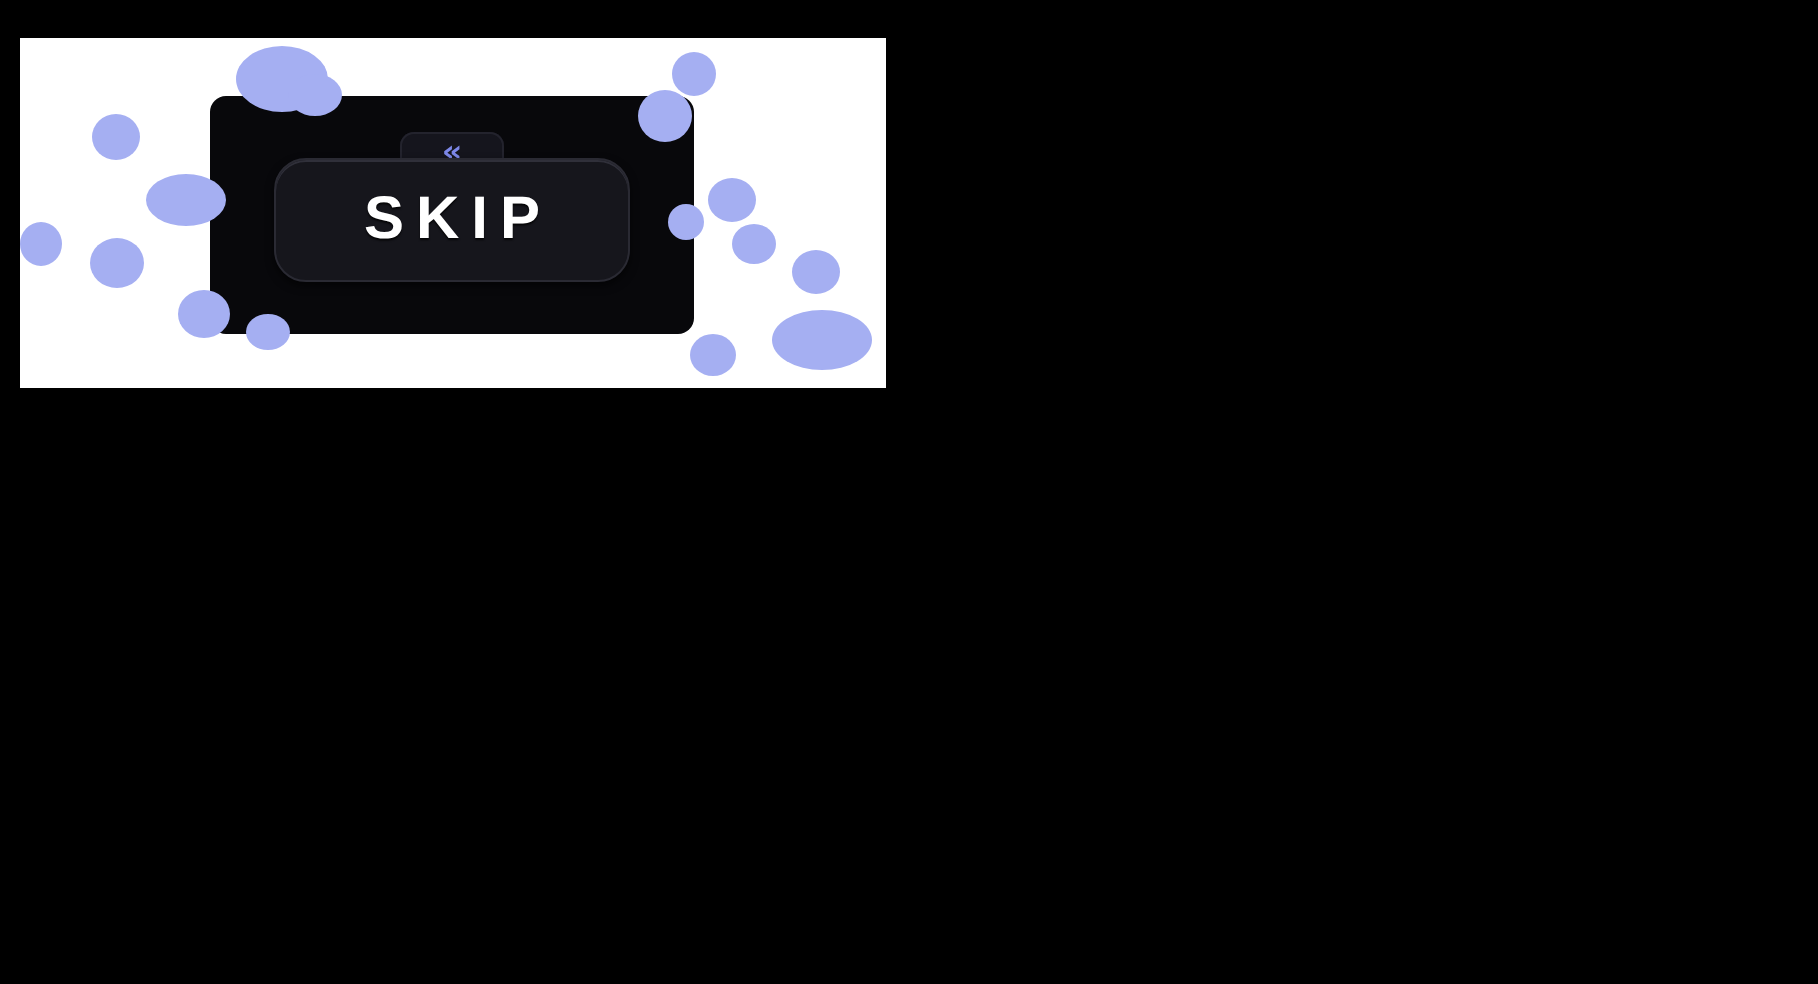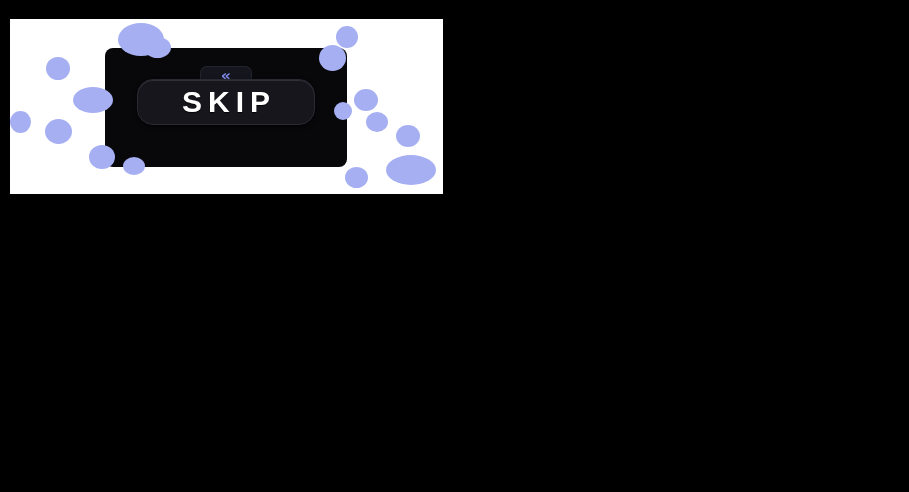--- a/index.html
+++ b/index.html
@@ -61,21 +61,21 @@
     line-height: 1;
     margin-top: -2px;
   }
   
   .skip-button {
     position: absolute;
     left: 50%;
     top: 31px;
     transform: translateX(-50%);
     width: 178px;
-    height: 46px;
+    height: 62px;
     background: #16161c;
     border: 1px solid #2a2a33;
     border-radius: 16px;
     box-shadow: inset 0 1px 0 #30303a, 0 2px 4px rgba(0,0,0,0.6);
     display: flex;
     align-items: center;
     justify-content: center;
     cursor: pointer;
     padding: 0;
   }

